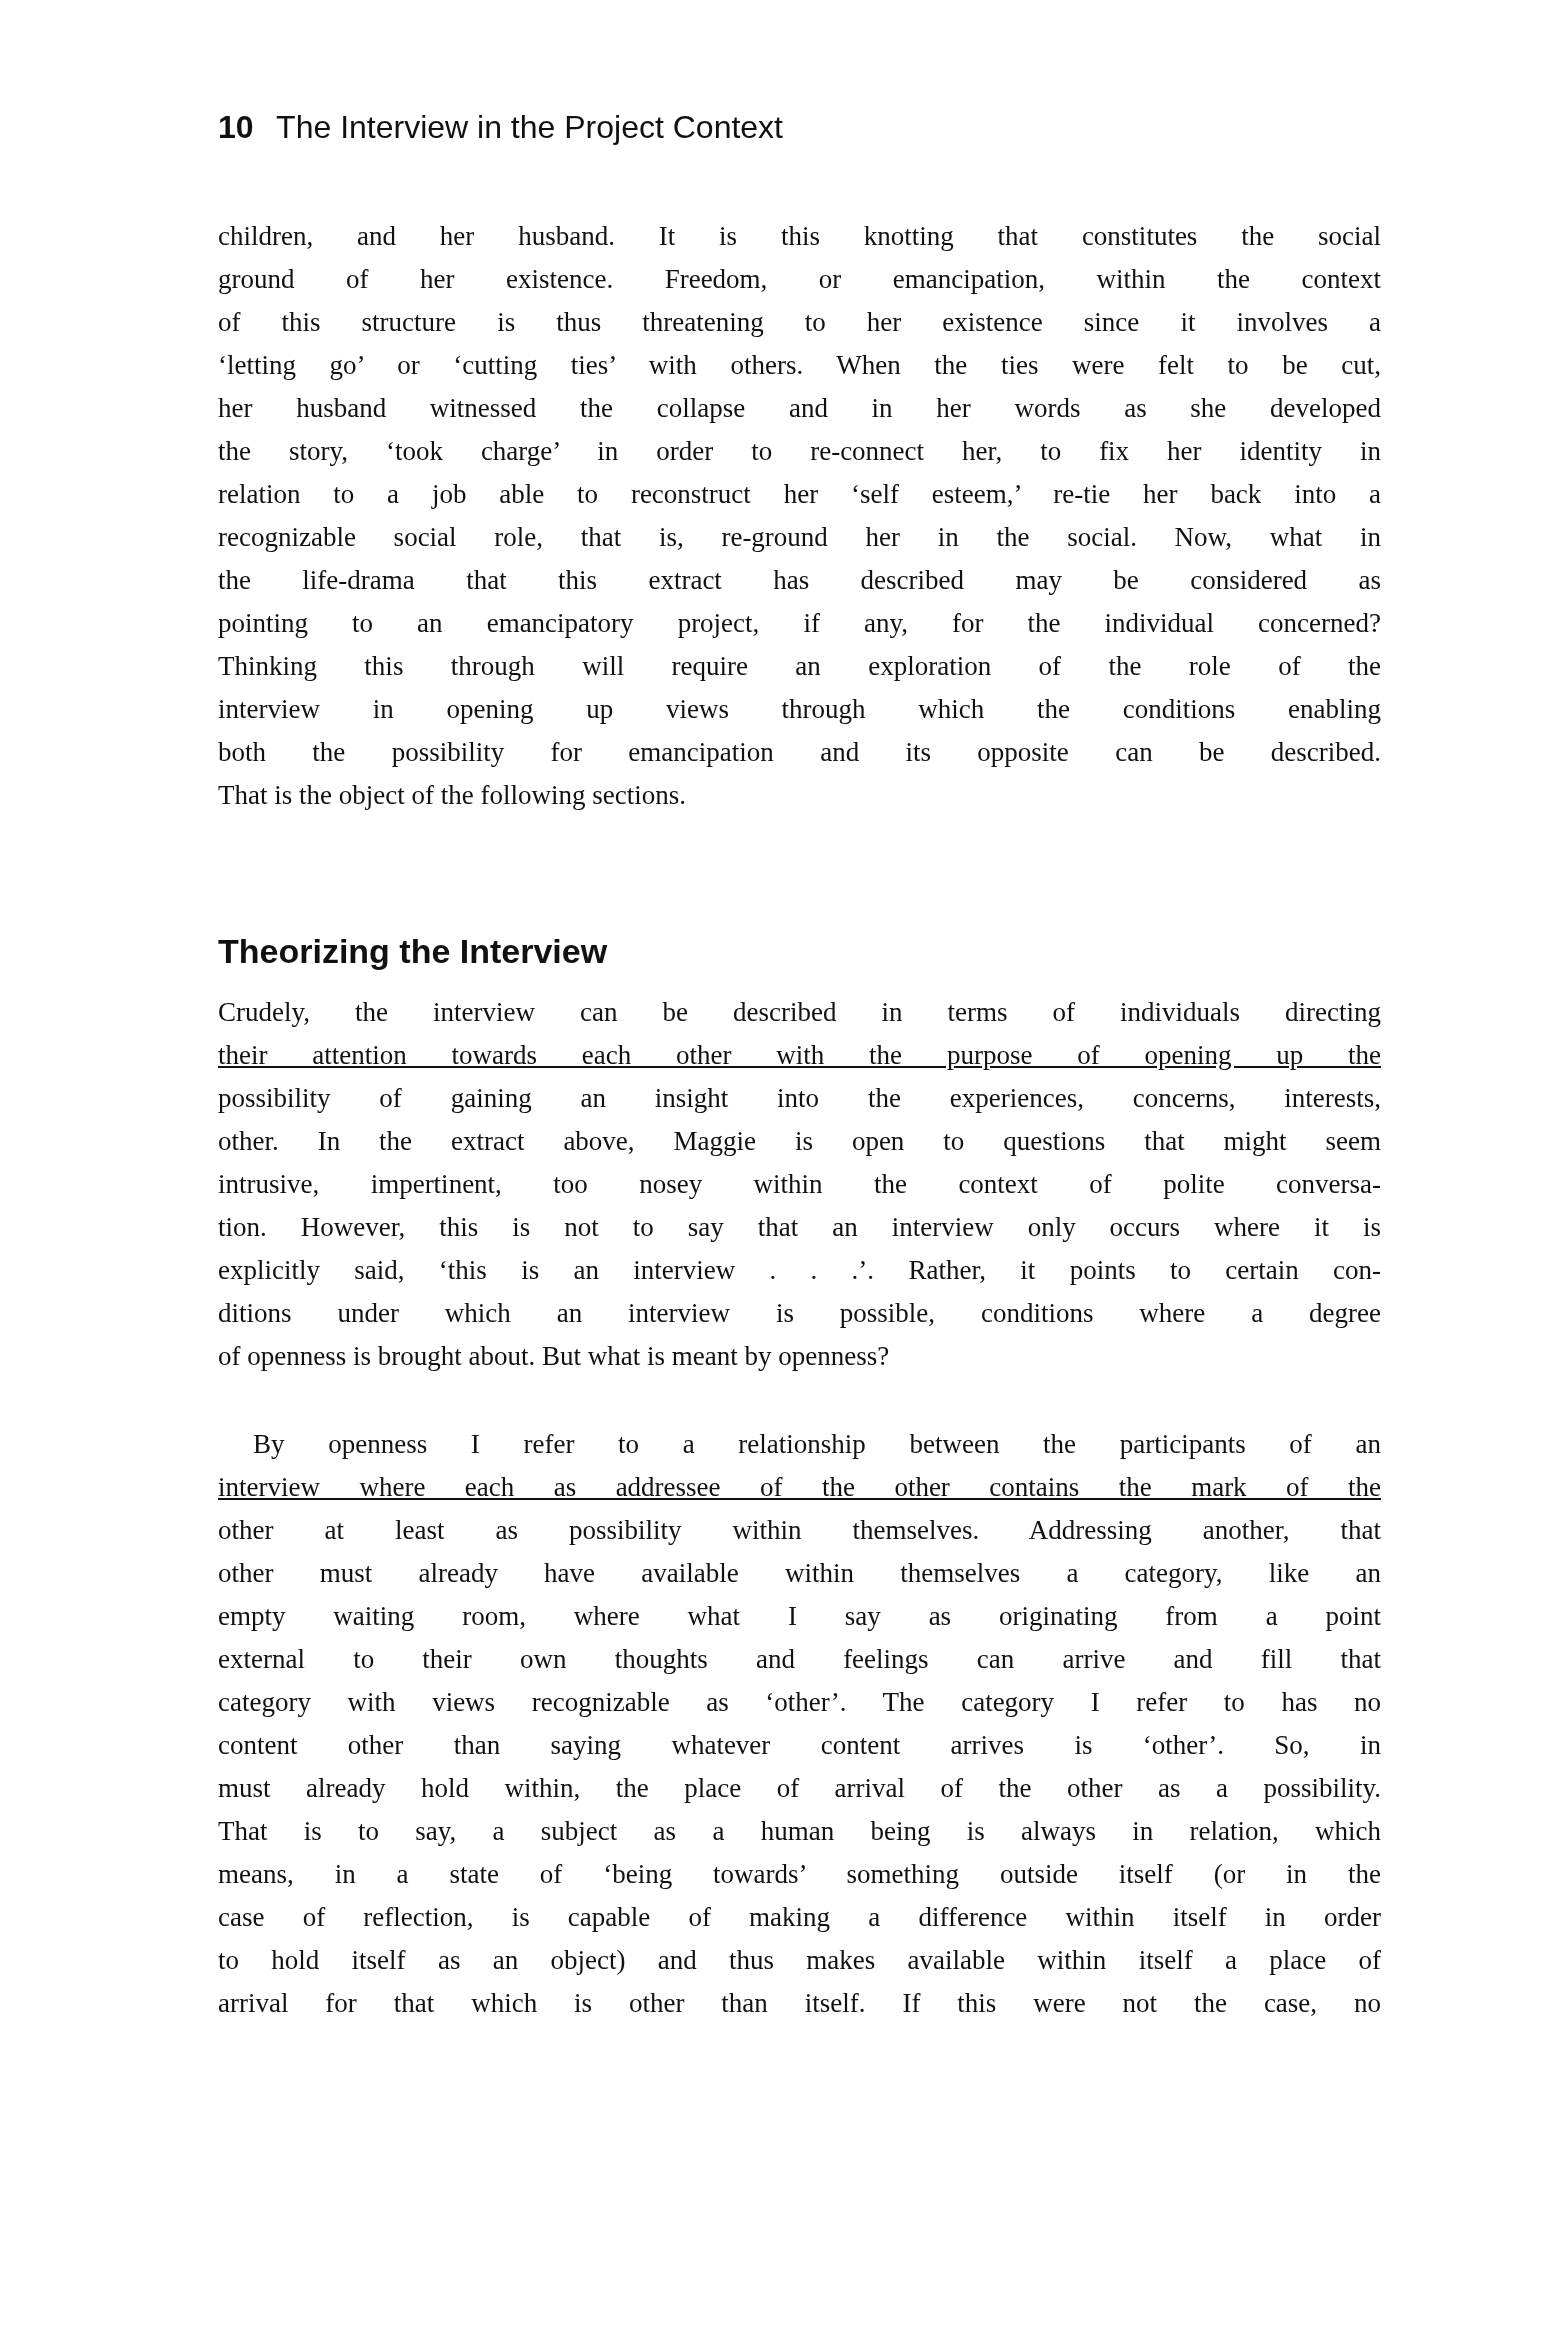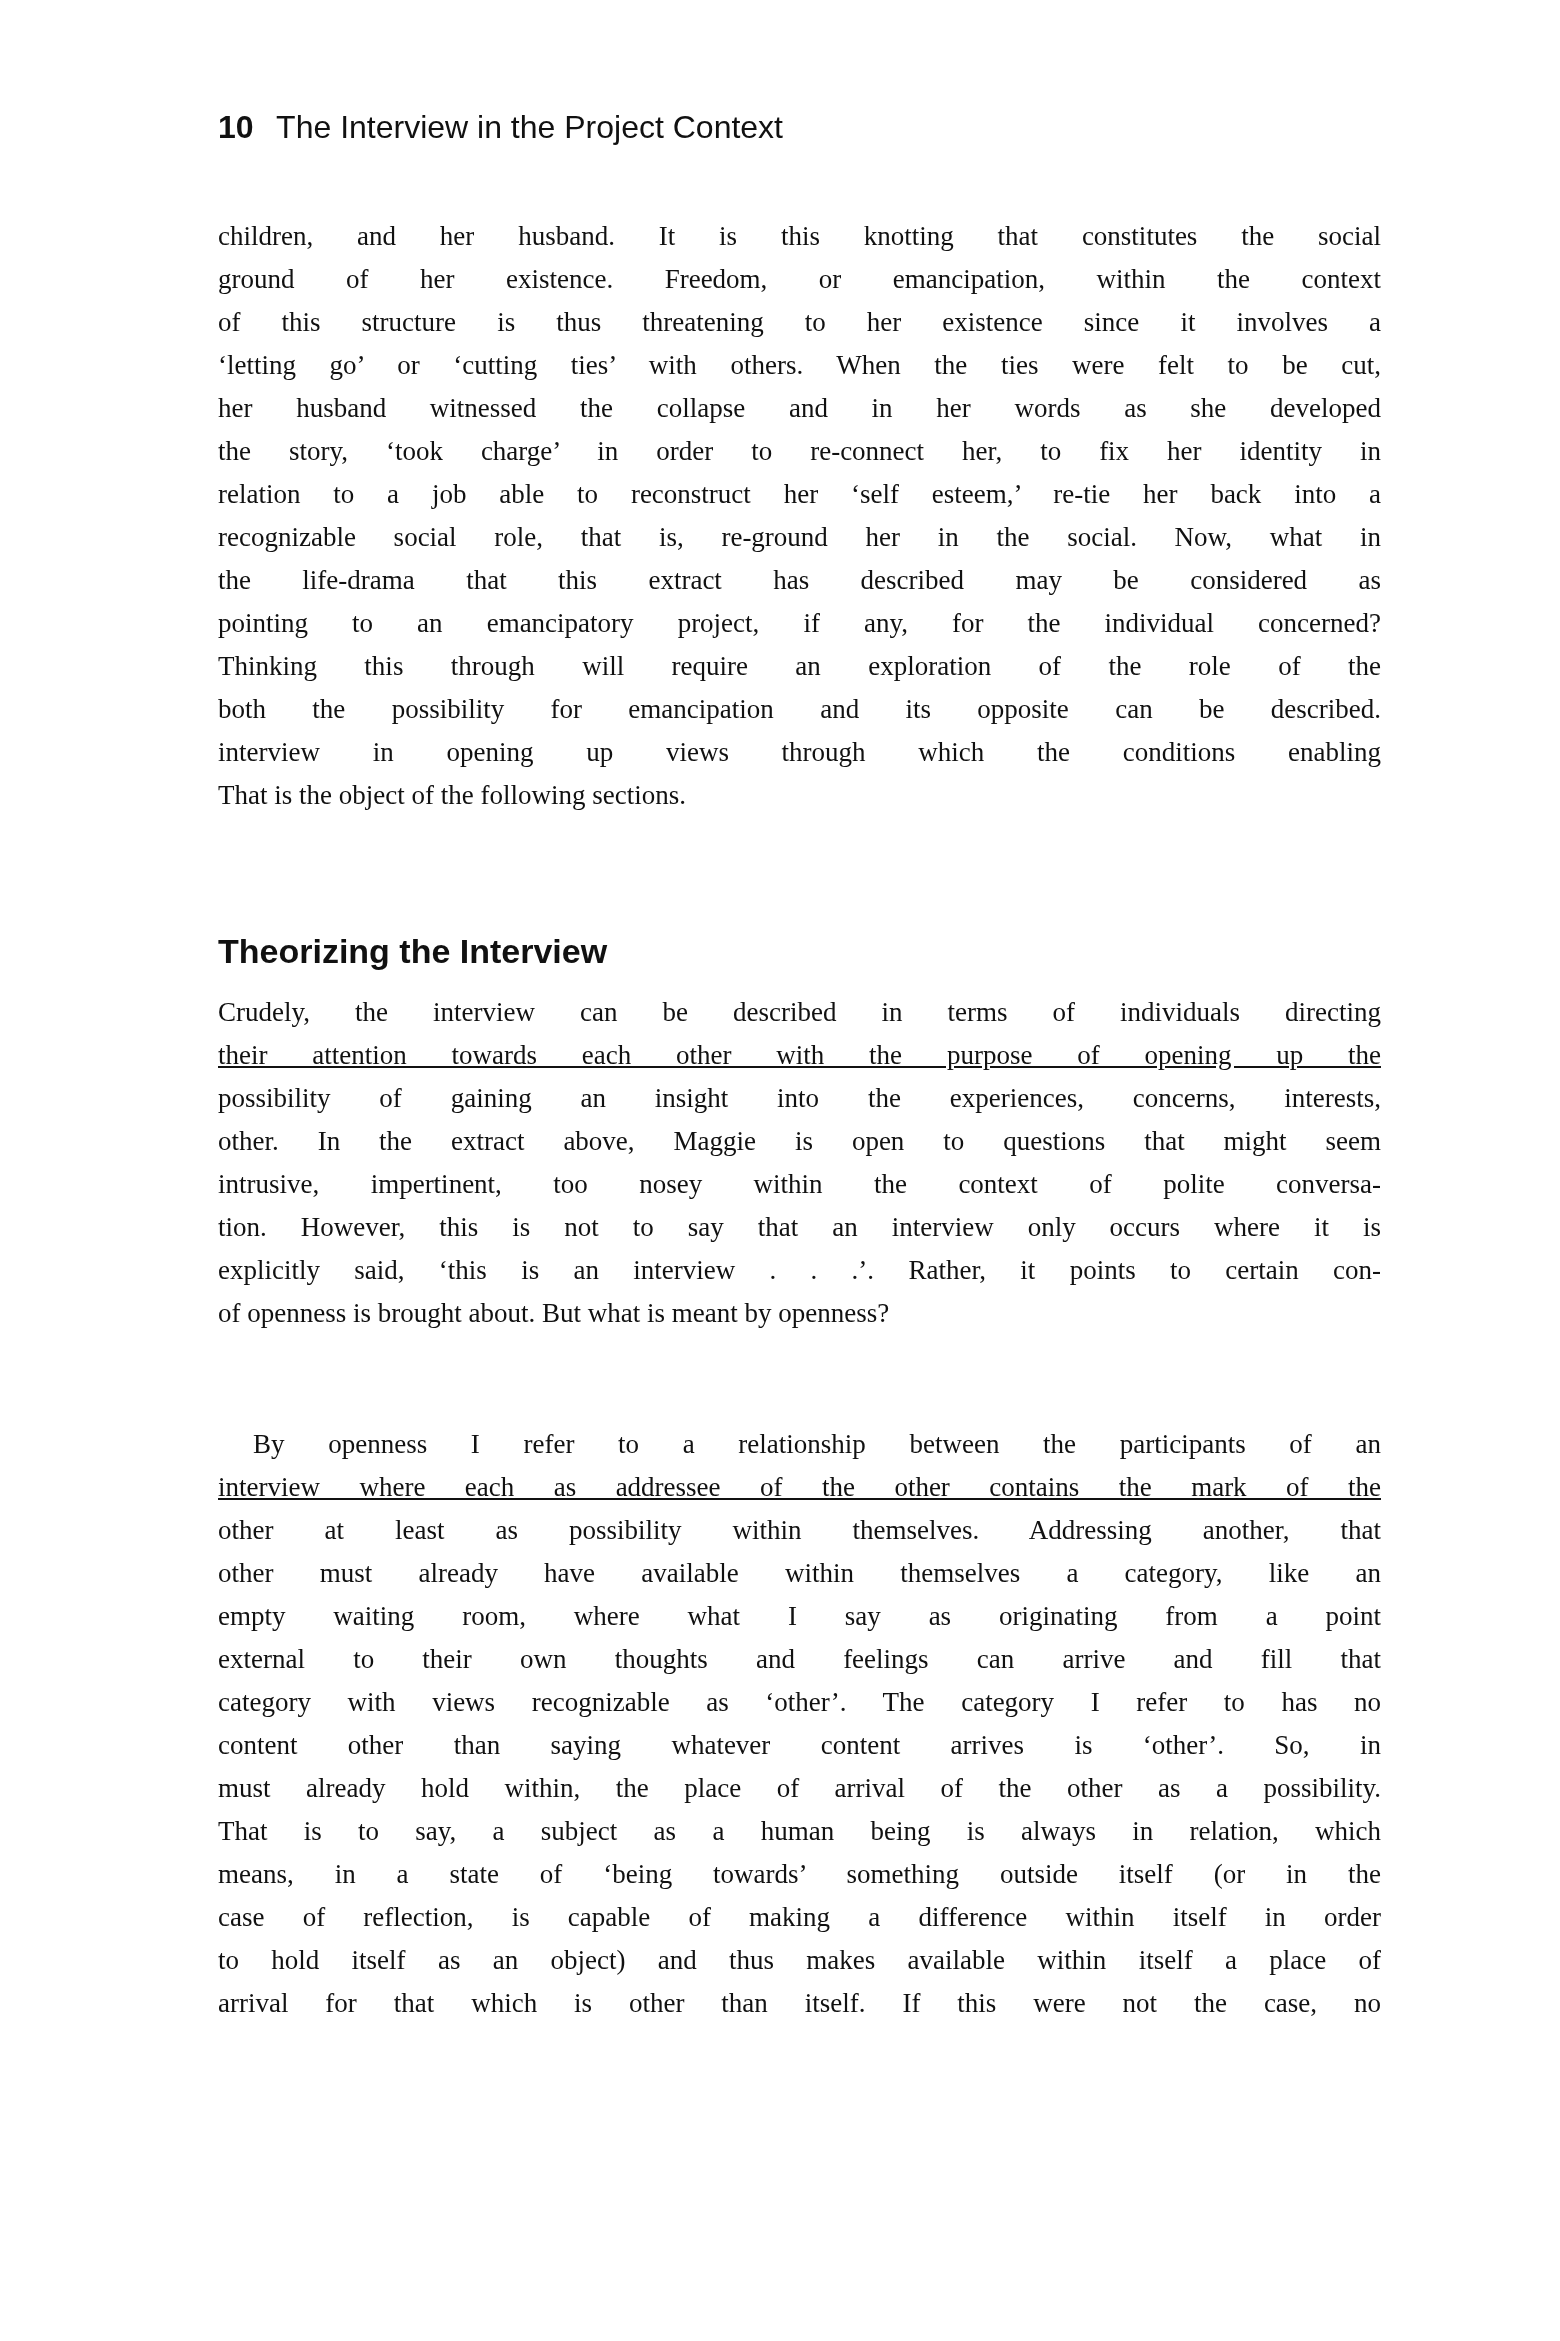--- a/index.html
+++ b/index.html
@@ -74,35 +74,36 @@
     <span class="line"><span style="white-space: nowrap; word-spacing: 0px;">ground of her existence. Freedom, or emancipation, within the context</span></span>
     <span class="line"><span style="white-space: nowrap; word-spacing: 0px;">of this structure is thus threatening to her existence since it involves a</span></span>
     <span class="line"><span style="white-space: nowrap; word-spacing: 0px;">‘letting go’ or ‘cutting ties’ with others. When the ties were felt to be cut,</span></span>
     <span class="line"><span style="white-space: nowrap; word-spacing: 0px;">her husband witnessed the collapse and in her words as she developed</span></span>
     <span class="line"><span style="white-space: nowrap; word-spacing: 0px;">the story, ‘took charge’ in order to re-connect her, to fix her identity in</span></span>
     <span class="line"><span style="white-space: nowrap; word-spacing: 0px;">relation to a job able to reconstruct her ‘self esteem,’ re-tie her back into a</span></span>
     <span class="line"><span style="white-space: nowrap; word-spacing: 0px;">recognizable social role, that is, re-ground her in the social. Now, what in</span></span>
     <span class="line"><span style="white-space: nowrap; word-spacing: 0px;">the life-drama that this extract has described may be considered as</span></span>
     <span class="line"><span style="white-space: nowrap; word-spacing: 0px;">pointing to an emancipatory project, if any, for the individual concerned?</span></span>
     <span class="line"><span style="white-space: nowrap; word-spacing: 0px;">Thinking this through will require an exploration of the role of the</span></span>
+    <span class="line"><span style="white-space: nowrap; word-spacing: 0px;">interview in opening up views through which the conditions enabling</span></span>
     <span class="line"><span style="white-space: nowrap; word-spacing: 0px;">both the possibility for emancipation and its opposite can be described.</span></span>
-    <span class="line"><span style="white-space: nowrap; word-spacing: 0px;">interview in opening up views through which the conditions enabling</span></span>
     <span class="line last">That is the object of the following sections.</span>
   </div>
 
   <h2 class="section-heading">Theorizing the Interview</h2>
 
   <div class="block" style="top:991px;">
     <span class="line"><span style="white-space: nowrap; word-spacing: 0px;">Crudely, the interview can be described in terms of individuals directing</span></span>
     <span class="line"><span style="white-space: nowrap; word-spacing: 0px; text-decoration: underline;">their attention towards each other with the purpose of opening up the</span></span>
     <span class="line"><span style="white-space: nowrap; word-spacing: 0px;">possibility of gaining an insight into the experiences, concerns, interests,</span></span>
     <span class="line"><span style="white-space: nowrap; word-spacing: 0px;">other. In the extract above, Maggie is open to questions that might seem</span></span>
     <span class="line"><span style="white-space: nowrap; word-spacing: 0px;">intrusive, impertinent, too nosey within the context of polite conversa-</span></span>
     <span class="line"><span style="white-space: nowrap; word-spacing: 0px;">tion. However, this is not to say that an interview only occurs where it is</span></span>
     <span class="line"><span style="white-space: nowrap; word-spacing: 0px;">explicitly said, ‘this is an interview . . .’. Rather, it points to certain con-</span></span>
+    <span class="line"><span style="white-space: nowrap; word-spacing: 0px;">ditions under which an interview is possible, conditions where a degree</span></span>
     <span class="line last">of openness is brought about. But what is meant by openness?</span>
   </div>
 
   <div class="block" style="top:1423px;">
     <span class="line indent"><span style="white-space: nowrap; word-spacing: 0px;">By openness I refer to a relationship between the participants of an</span></span>
     <span class="line"><span style="white-space: nowrap; word-spacing: 0px; text-decoration: underline;">interview where each as addressee of the other contains the mark of the</span></span>
     <span class="line"><span style="white-space: nowrap; word-spacing: 0px;">other at least as possibility within themselves. Addressing another, that</span></span>
     <span class="line"><span style="white-space: nowrap; word-spacing: 0px;">other must already have available within themselves a category, like an</span></span>
     <span class="line"><span style="white-space: nowrap; word-spacing: 0px;">empty waiting room, where what I say as originating from a point</span></span>
     <span class="line"><span style="white-space: nowrap; word-spacing: 0px;">external to their own thoughts and feelings can arrive and fill that</span></span>

